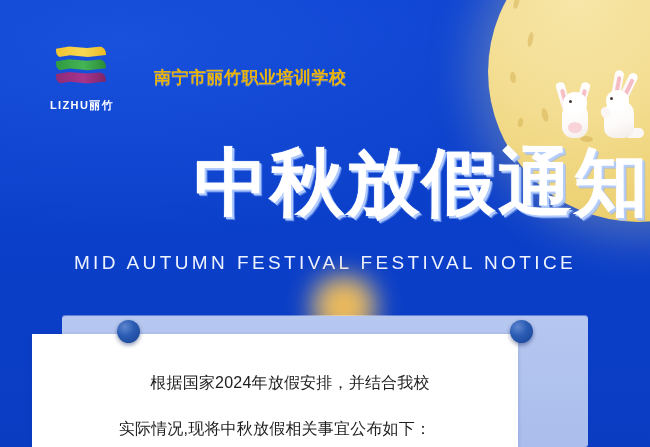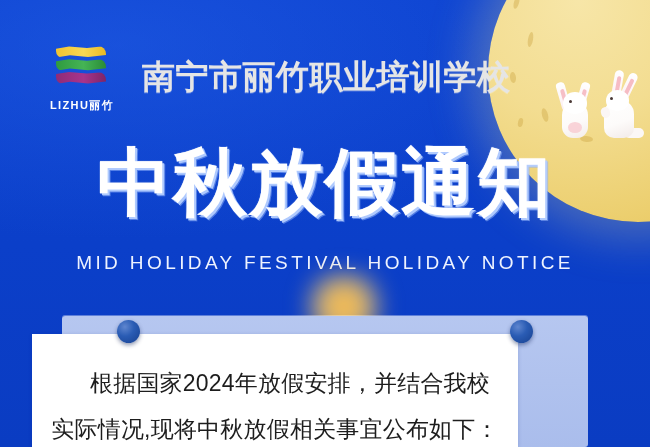--- a/index.html
+++ b/index.html
@@ -164,36 +164,36 @@
     width: 96px;
     text-align: center;
     color: #ffffff;
     font-size: 11px;
     font-weight: 600;
     letter-spacing: 1.4px;
     white-space: nowrap;
     margin-top: 8px;
   }
   .school-name {
-    margin-left: 12px;
-    color: #e5e5e5;
-    font-size: 33px;
+    margin-left: 24px;
+    color: #eab308;
+    font-size: 17px;
     font-weight: 700;
     letter-spacing: 0.5px;
     white-space: nowrap;
     text-shadow: 0 1px 0 rgba(255,255,255,0.25);
   }
 
   
   .headline {
     position: absolute;
     left: 0;
     top: 146px;
     width: 650px;
-    text-align: center;
+    text-align: right;
     color: #ffffff;
     font-size: 74px;
     font-weight: 900;
     letter-spacing: 2px;
     line-height: 1;
     white-space: nowrap;
     text-shadow:
       2px 2px 0 rgba(180, 205, 255, 0.95),
       3px 3px 0 rgba(140, 175, 250, 0.55),
       0 0 1px rgba(255,255,255,0.9);
@@ -253,21 +253,21 @@
   }
   .pin-left  { left: 117px; top: 320px; }
   .pin-right { left: 510px; top: 320px; }
 
   .card-text {
     position: absolute;
     left: 40px;
     top: 366px;
     width: 470px;
     color: #1d1d1d;
-    font-size: 23px;
+    font-size: 16px;
     line-height: 34px;
     text-align: center;
     font-weight: 500;
     letter-spacing: 0.2px;
   }
   .card-text .l1 { display: block; text-indent: 30px; }
   .card-text .l2 { display: block; margin-top: 12px; }
 </style>
 </head>
 <body>
@@ -313,21 +313,21 @@
         <span class="band b1"></span>
         <span class="band b2"></span>
         <span class="band b3"></span>
       </div>
       <div class="logo-text">LIZHU丽竹</div>
     </div>
     <div class="school-name">南宁市丽竹职业培训学校</div>
   </div>
 
   <div class="headline">中秋放假通知</div>
-  <div class="subhead">MID HOLIDAY FESTIVAL HOLIDAY NOTICE</div>
+  <div class="subhead">MID AUTUMN FESTIVAL FESTIVAL NOTICE</div>
 
   <div class="glow"></div>
 
   <div class="card-frame"></div>
   <div class="card-inner"></div>
   <div class="pin pin-left"></div>
   <div class="pin pin-right"></div>
 
   <div class="card-text">
     <span class="l1">根据国家2024年放假安排，并结合我校</span>

